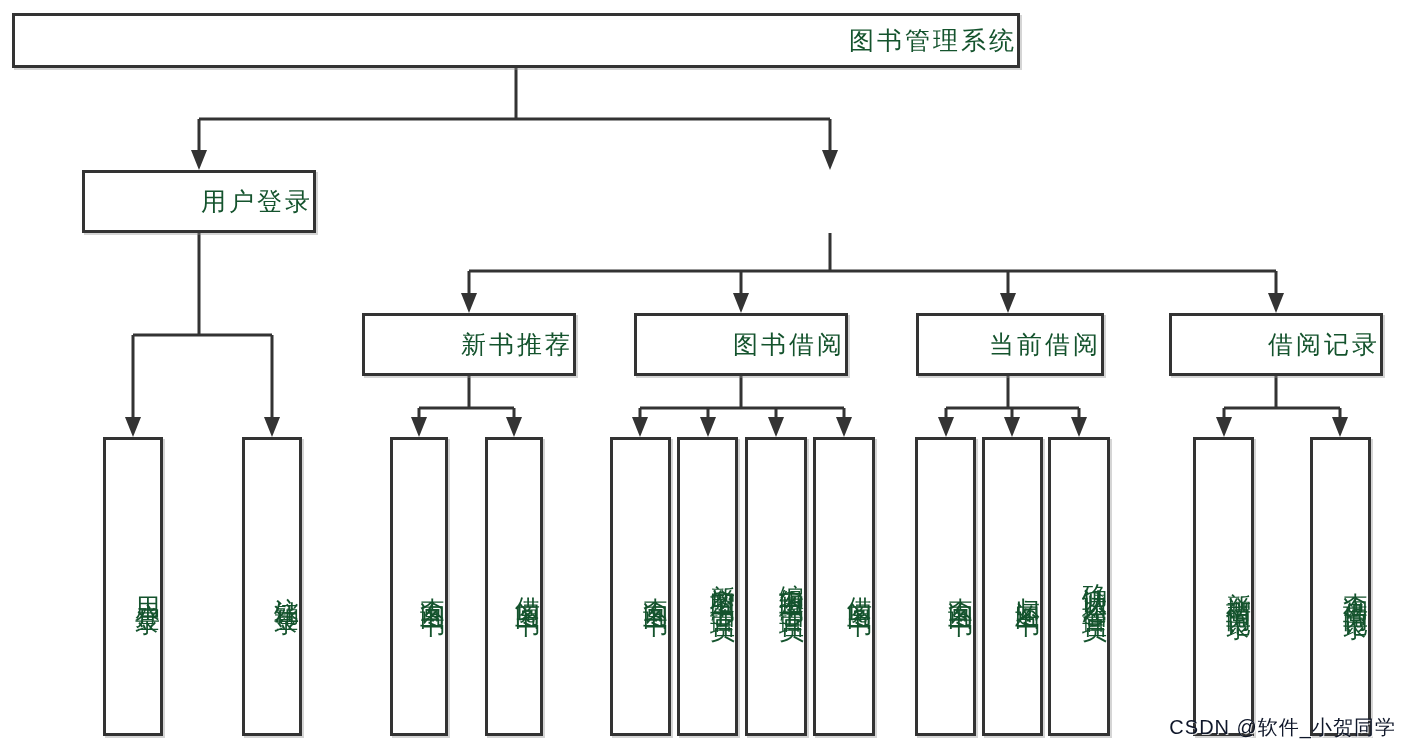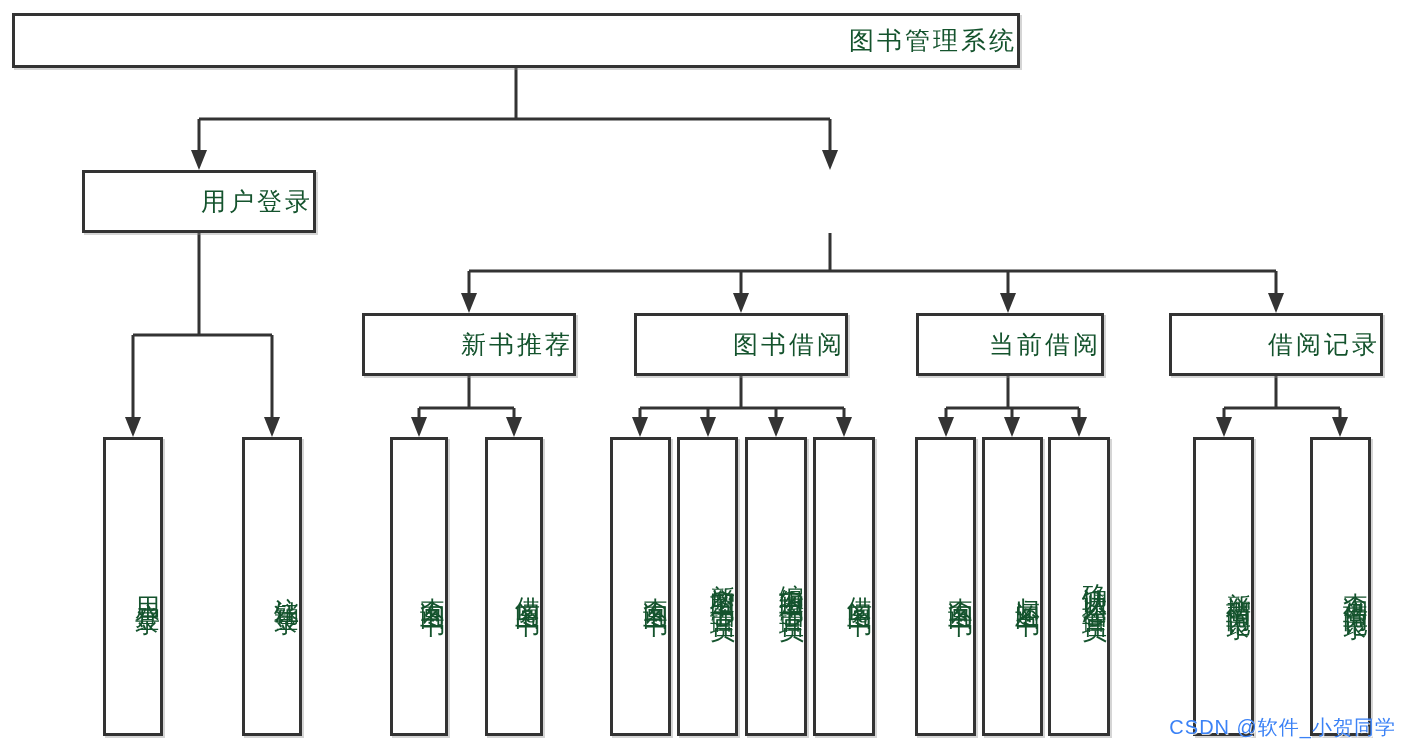--- a/index.html
+++ b/index.html
@@ -44,21 +44,21 @@
     letter-spacing: 5px;
     line-height: 1;
     white-space: nowrap;
   }
   .watermark {
     position: absolute;
     right: 9px;
     bottom: 6px;
     font-size: 20px;
     letter-spacing: 1px;
-    color: #3b82f6;
+    color: #0f172a;
     text-shadow: 1px 1px 0 rgba(255,255,255,0.8);
     z-index: 2;
     white-space: nowrap;
   }
   svg path { stroke: #333333; stroke-width: 3; fill: none; }
   svg polygon { fill: #333333; stroke: none; }
 </style>
 </head>
 <body>
 

